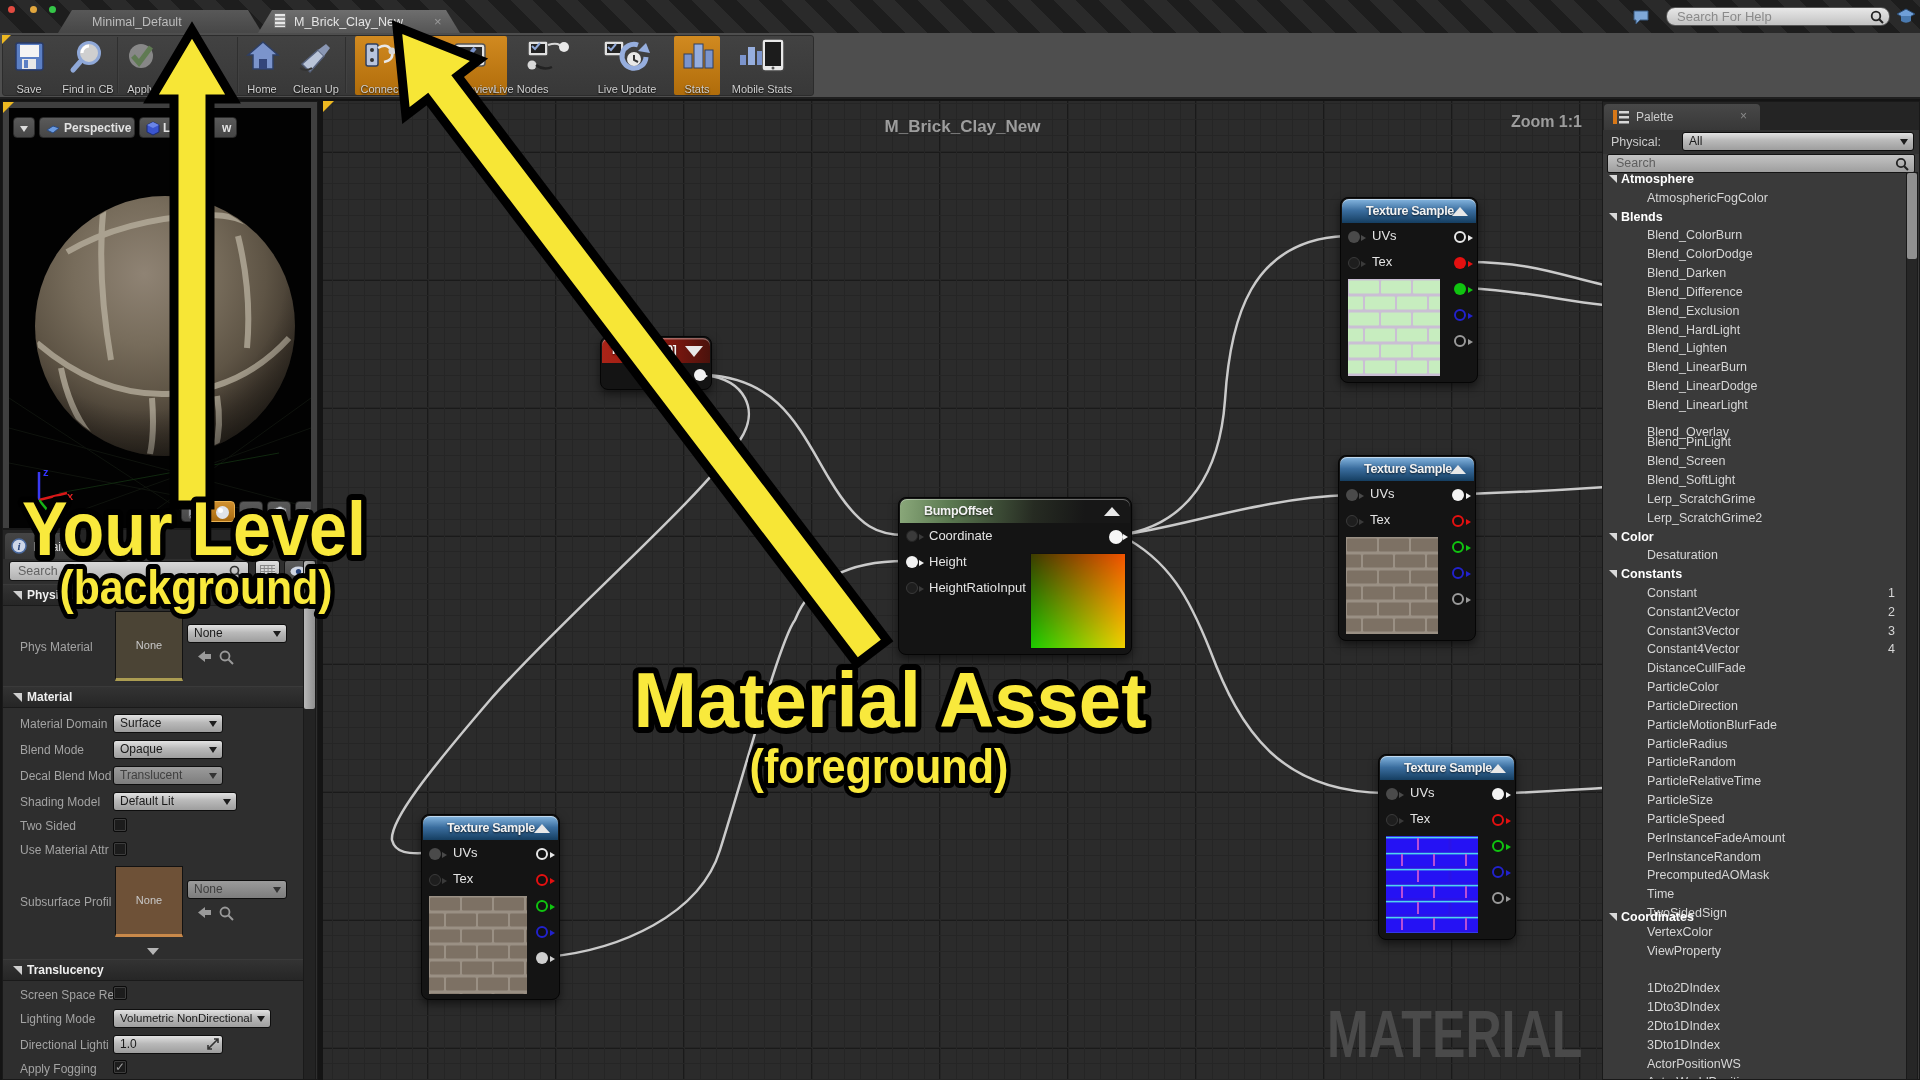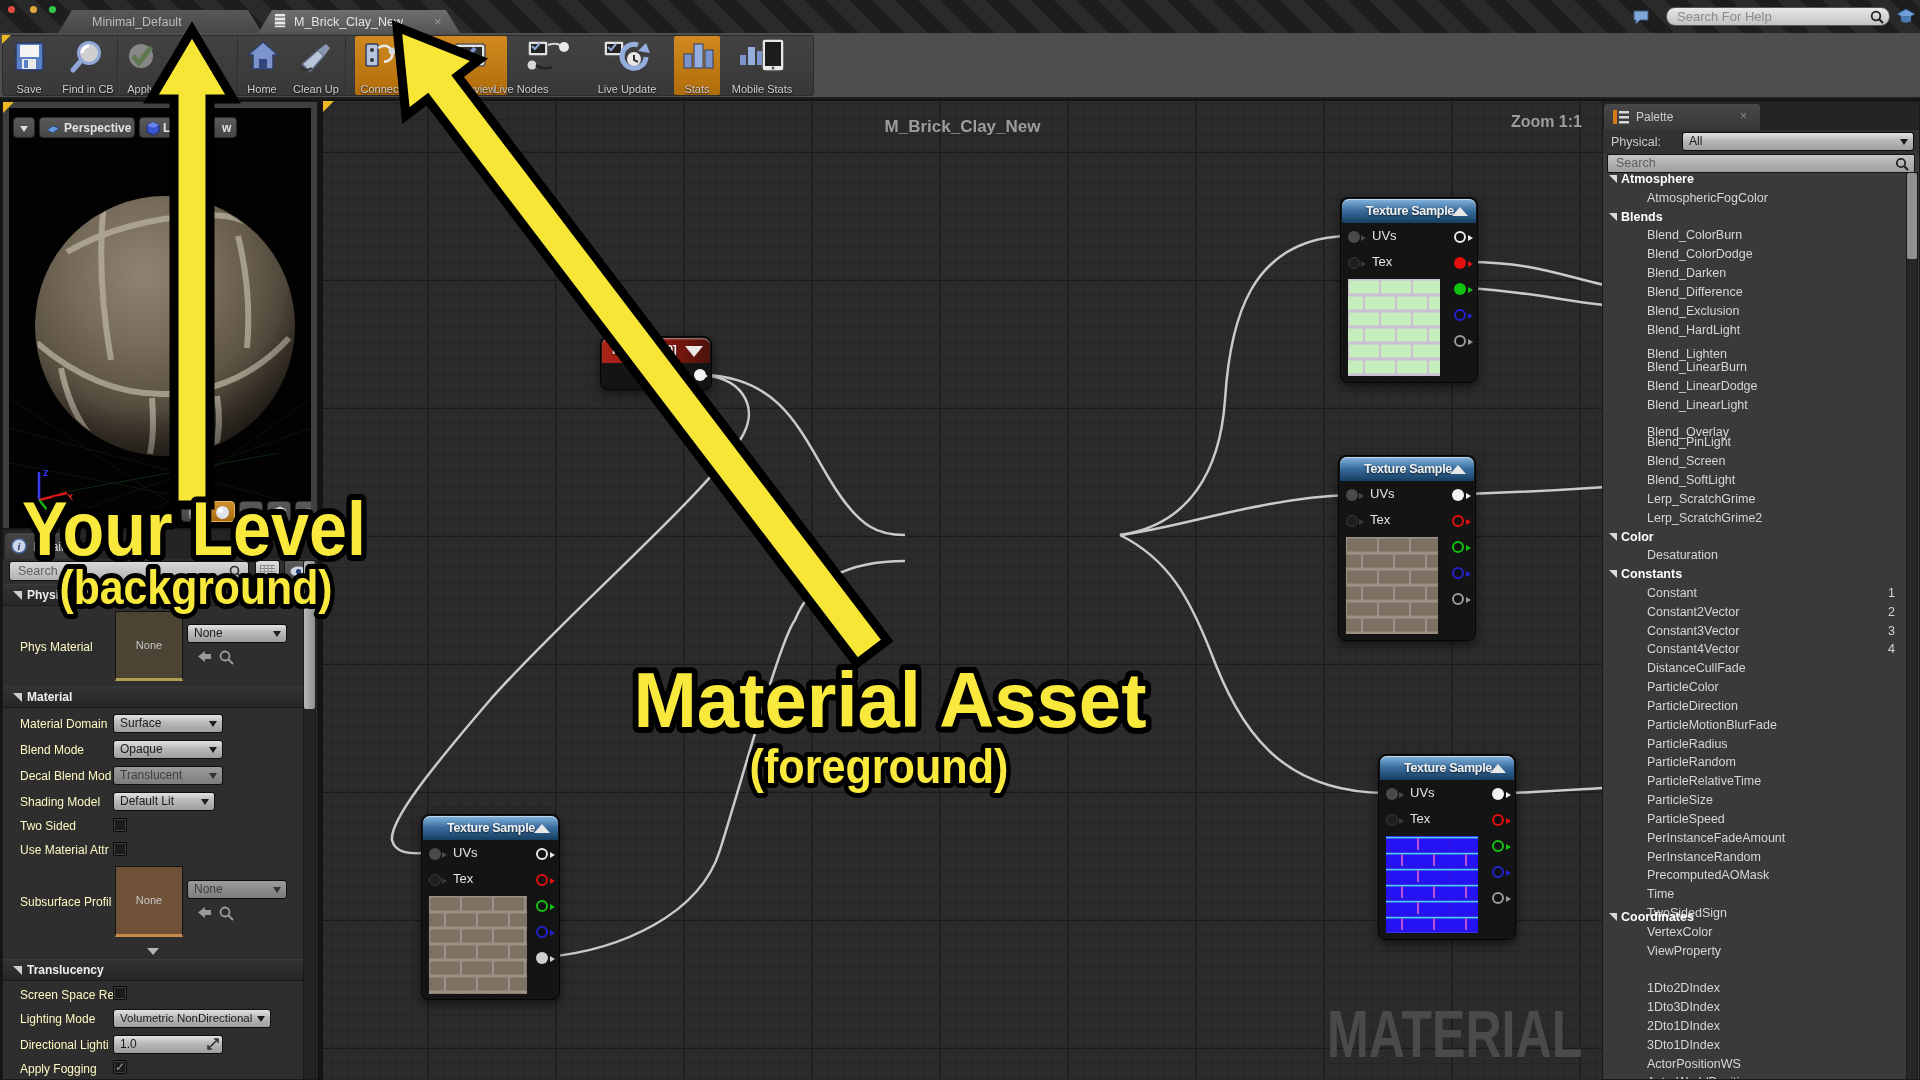--- a/index.html
+++ b/index.html
@@ -3,21 +3,21 @@
 <style>
 *{margin:0;padding:0;box-sizing:border-box}
 html,body{width:1920px;height:1080px;overflow:hidden;background:#141414}
 body{font-family:"Liberation Sans",sans-serif;position:relative}
 .abs{position:absolute}
 .dd{position:absolute;background:linear-gradient(#e2e2e2,#b9b9b9 45%,#9e9e9e);border:1px solid #0e0e0e;border-radius:3px;color:#1a1a1a;font-size:12px;line-height:16px;padding:0 6px;white-space:nowrap;overflow:hidden}
 .dd::after{content:"";position:absolute;right:5px;top:6px;border:4px solid transparent;border-top:6px solid #1d1d1d}
 .ddg{position:absolute;background:linear-gradient(#9b9b9b,#7d7d7d);border:1px solid #0e0e0e;border-radius:3px;color:#3f3f3f;font-size:12px;line-height:16px;padding:0 6px;white-space:nowrap;overflow:hidden}
 .ddg::after{content:"";position:absolute;right:5px;top:6px;border:4px solid transparent;border-top:6px solid #333}
 .cb{position:absolute;width:14px;height:14px;background:#1c1c1c;border:1px solid #0a0a0a;box-shadow:inset 0 0 0 1px #3d3d3d;border-radius:2px;color:#9a9a9a;font-size:12px;line-height:13px;text-align:center}
-.lbl{position:absolute;color:#fef9c3;font-size:12px;white-space:nowrap;overflow:hidden}
+.lbl{position:absolute;color:#a3a3a3;font-size:12px;white-space:nowrap;overflow:hidden}
 .hdr{position:absolute;background:linear-gradient(#333,#262626);border-top:1px solid #3a3a3a;border-bottom:1px solid #1a1a1a;color:#efefef;font-weight:bold;font-size:12px}
 .hdr b{position:absolute;left:10px;top:6px;width:0;height:0;border-top:9px solid #cfcfcf;border-left:9px solid transparent}
 .hdr span{position:absolute;left:24px;top:3px}
 .tbl{position:absolute;top:50px;color:#cfcfcf;font-size:11px;text-align:center;white-space:nowrap;text-shadow:0 1px 2px #000}
 .sep{position:absolute;top:4px;height:56px;width:2px;background:linear-gradient(90deg,#262626,#4a4a4a)}
 .node{position:absolute;background:#141414;border:1px solid #050505;border-radius:8px;box-shadow:0 4px 10px rgba(0,0,0,.55)}
 .ntitle{position:absolute;left:1px;top:1px;right:1px;height:24px;border-radius:7px 7px 0 0;color:#f2f2f2;font-weight:bold;font-size:12.5px;letter-spacing:-0.3px;line-height:24px;padding-left:24px;text-shadow:0 1px 2px rgba(0,0,0,.7)}
 .ncol{position:absolute;width:0;height:0;border-left:8px solid transparent;border-right:8px solid transparent;border-bottom:9px solid #e8e8e8}
 .pinl{position:absolute;color:#e4e4e4;font-size:13px;white-space:nowrap}
 .pin{position:absolute;width:12px;height:12px;border-radius:50%}
@@ -298,21 +298,21 @@
       <b></b>
       <span>Material</span>
     </div>
   <div class="lbl" style="left:17px;top:187px;width:94px">Material Domain</div>
     <div class="dd" style="left:110px;top:184px;width:110px;height:19px">Surface</div>
   <div class="lbl" style="left:17px;top:213px;width:94px">Blend Mode</div>
     <div class="dd" style="left:110px;top:210px;width:110px;height:19px">Opaque</div>
   <div class="lbl" style="left:17px;top:239px;width:94px">Decal Blend Mod</div>
     <div class="ddg" style="left:110px;top:236px;width:110px;height:19px">Translucent</div>
   <div class="lbl" style="left:17px;top:265px;width:94px">Shading Model</div>
-    <div class="dd" style="left:110px;top:262px;width:102px;height:19px">Default Lit</div>
+    <div class="dd" style="left:110px;top:262px;width:124px;height:19px">Default Lit</div>
   <div class="lbl" style="left:17px;top:289px">Two Sided</div>
     <div class="cb" style="left:110px;top:288px"></div>
   <div class="lbl" style="left:17px;top:313px;width:94px">Use Material Attr</div>
     <div class="cb" style="left:110px;top:312px"></div>
   <div class="lbl" style="left:17px;top:365px;width:94px">Subsurface Profil</div>
   <div class="abs" style="left:112px;top:336px;width:68px;height:71px;background:#6e5137;border:1px solid #121212;border-bottom:3px solid #c9894a;color:#c8c8c8;font-size:11px;text-align:center;line-height:66px">None</div>
   <div class="ddg" style="left:184px;top:350px;width:100px;height:19px">None</div>
   <svg class="abs" style="left:192px;top:374px" width="46" height="17">
       <path d="M10 3 L3 8.5 L10 14 L10 11 L16 11 L16 6 L10 6 Z" fill="#9a9a9a"></path>
       <circle cx="30" cy="8" r="4.5" fill="none" stroke="#9a9a9a" stroke-width="1.8"></circle>
@@ -363,20 +363,39 @@
     </g>
   </svg>
 
   <div class="node" style="left:277px;top:235px;width:112px;height:54px">
     <div class="ntitle" style="height:25px;line-height:25px;background:linear-gradient(to right,#aa2418,#9c1a10 45%,#4a120c);box-shadow:inset 0 1.5px 0 rgba(255,255,255,.35);font-size:12px;padding-left:8px">TexCoord[0]
       <span class="abs" style="right:7px;top:8px;border:9px solid transparent;border-top:11px solid #e8e8e8"></span></div>
     <div class="pin" style="right:5px;top:32px;background:#f2f2f2"></div>
       <div class="pt" style="right:0px;top:36px;border-left-color:#f2f2f2"></div>
   </div>
 
+  <div class="node" style="left:575px;top:396px;width:234px;height:158px">
+    <div class="ntitle" style="background:linear-gradient(95deg,#8aa87a 0%,#5a7850 22%,#262b22 58%,#171717 80%);box-shadow:inset 0 1px 0 rgba(255,255,255,.35)">BumpOffset
+      <span class="ncol" style="right:10px;top:8px"></span></div>
+    <div class="pin" style="left:7px;top:32px;background:#3a3a3a;border:1.5px solid #242424"></div>
+      <div class="pt" style="left:20px;top:36px;border-left-color:#3a3a3a"></div>
+    <div class="pinl" style="left:30px;top:30px">Coordinate</div>
+    <div class="pin" style="left:7px;top:58px;background:#f2f2f2"></div>
+      <div class="pt" style="left:20px;top:62px;border-left-color:#f2f2f2"></div>
+    <div class="pinl" style="left:30px;top:56px">Height</div>
+    <div class="pin" style="left:7px;top:84px;background:#1e1e1e;border:1.5px solid #3a3a3a"></div>
+      <div class="pt" style="left:20px;top:88px;border-left-color:#3a3a3a"></div>
+    <div class="pinl" style="left:30px;top:82px">HeightRatioInput</div>
+    <div class="pin" style="right:8px;top:32px;width:14px;height:14px;background:#f6f6f6"></div>
+      <div class="pt" style="right:0px;top:36px;border-left-color:#f6f6f6"></div>
+    <div class="abs" style="left:131px;top:55px;width:96px;height:96px;background:#101000;border:1px solid #111">
+        <div class="abs" style="inset:0;background:linear-gradient(to top,#00cc00,#253c00)"></div>
+        <div class="abs" style="inset:0;background:linear-gradient(to right,#1a0000,#f01e00);mix-blend-mode:screen"></div>
+      </div>
+  </div>
 
   <div class="node" style="left:1017px;top:96px;width:138px;height:186px">
     <div class="ntitle" style="background:linear-gradient(#85b6e0 0%,#3a6d9e 48%,#153e61 100%);box-shadow:inset 0 1px 0 rgba(255,255,255,.5)">Texture Sample<span class="ncol" style="right:8px;top:8px"></span></div>
     <div class="pin" style="left:7px;top:33px;background:#4a4a4a"></div>
       <div class="pt" style="left:20px;top:37px;border-left-color:#4a4a4a"></div>
       <div class="pinl" style="left:31px;top:30px">UVs</div>
     <div class="pin" style="left:7px;top:59px;background:#1e1e1e;border:1.5px solid #3a3a3a"></div>
       <div class="pt" style="left:20px;top:63px;border-left-color:#3a3a3a"></div>
       <div class="pinl" style="left:31px;top:56px">Tex</div>
     <div class="pin" style="right:11px;top:33px;border:2.5px solid #e8e8e8;background:#111"></div>
@@ -546,21 +565,21 @@
   <div class="abs" style="left:304px;top:71px;width:10px;height:86px;background:#909090;border-radius:2px"></div>
   <div class="palh" style="top:70px">Atmosphere</div>
     <div class="pal" style="top:89px">AtmosphericFogColor</div>
     <div class="palh" style="top:108px">Blends</div>
     <div class="pal" style="top:126px">Blend_ColorBurn</div>
     <div class="pal" style="top:145px">Blend_ColorDodge</div>
     <div class="pal" style="top:164px">Blend_Darken</div>
     <div class="pal" style="top:183px">Blend_Difference</div>
     <div class="pal" style="top:202px">Blend_Exclusion</div>
     <div class="pal" style="top:221px">Blend_HardLight</div>
-    <div class="pal" style="top:245px">Blend_Lighten</div>
+    <div class="pal" style="top:239px">Blend_Lighten</div>
     <div class="pal" style="top:258px">Blend_LinearBurn</div>
     <div class="pal" style="top:277px">Blend_LinearDodge</div>
     <div class="pal" style="top:296px">Blend_LinearLight</div>
     <div class="pal" style="top:323px">Blend_Overlay</div>
     <div class="pal" style="top:333px">Blend_PinLight</div>
     <div class="pal" style="top:352px">Blend_Screen</div>
     <div class="pal" style="top:371px">Blend_SoftLight</div>
     <div class="pal" style="top:390px">Lerp_ScratchGrime</div>
     <div class="pal" style="top:409px">Lerp_ScratchGrime2</div>
     <div class="palh" style="top:428px">Color</div>

